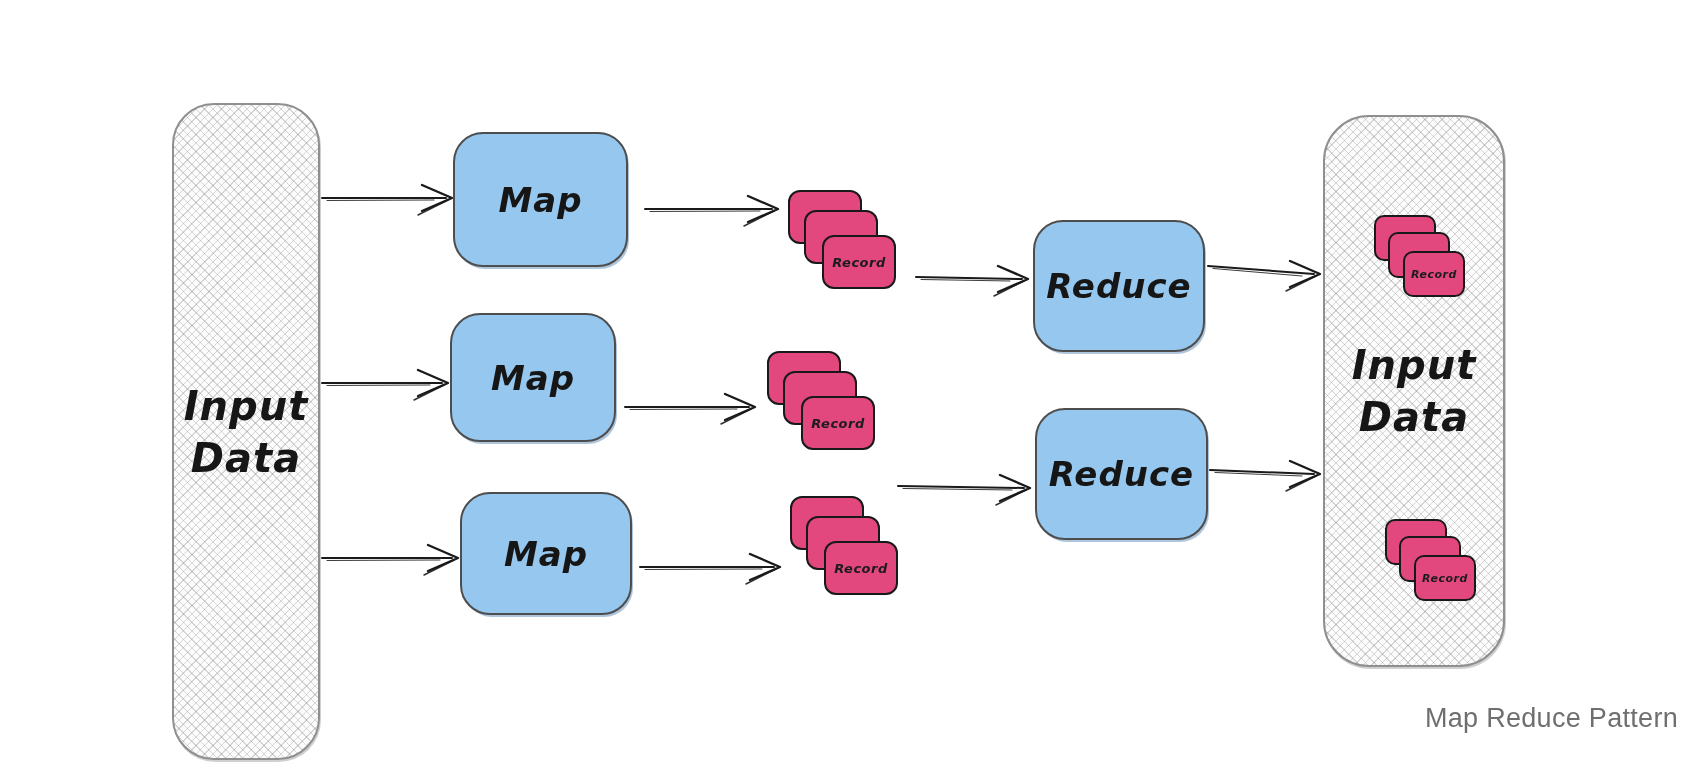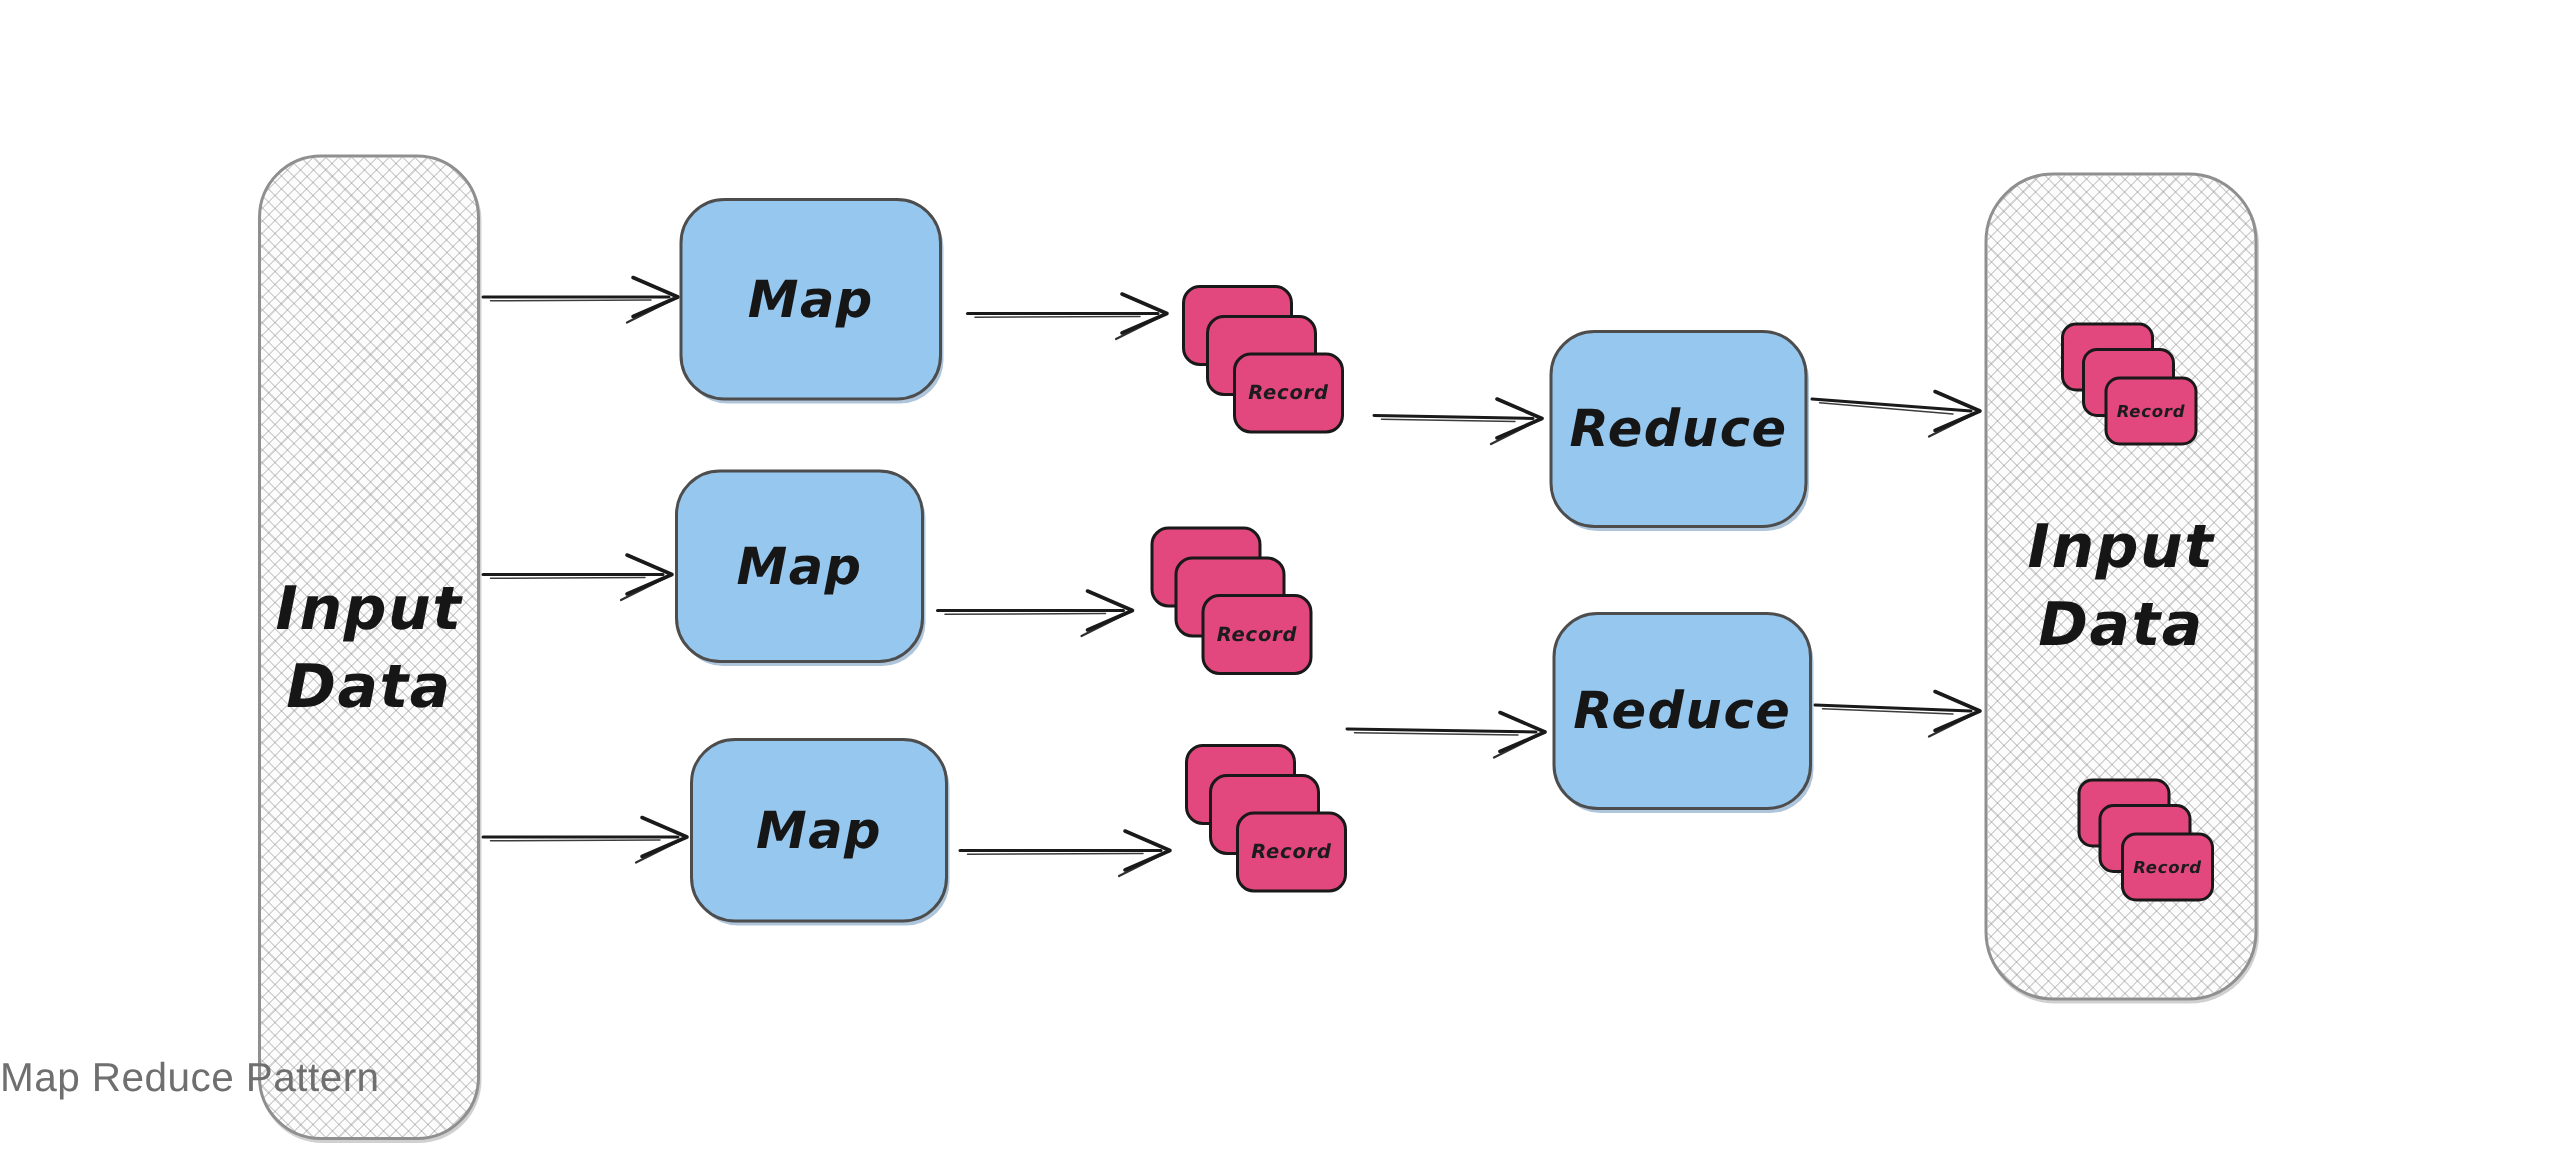--- a/index.html
+++ b/index.html
@@ -70,21 +70,21 @@
   .stack.small .card .rlabel{font-size:11px;}
   .os1{left:49px;top:98px;}
   .os2{left:60px;top:402px;}
 
   
   #arrows{position:absolute;left:0;top:0;width:1704px;height:774px;pointer-events:none;}
   #arrows path{fill:none;stroke:var(--arrow);stroke-linecap:round;stroke-linejoin:round;}
 
   .caption{
     position:absolute;left:0;right:26px;top:703px;
-    text-align:left;
+    text-align:right;
     font-family:"Liberation Sans","DejaVu Sans",sans-serif;
     font-size:27px;color:var(--caption);letter-spacing:.3px;
   }
 </style>
 </head>
 <body>
 
 <div class="canvas">
 
   <svg id="arrows" viewBox="0 0 1704 774">

